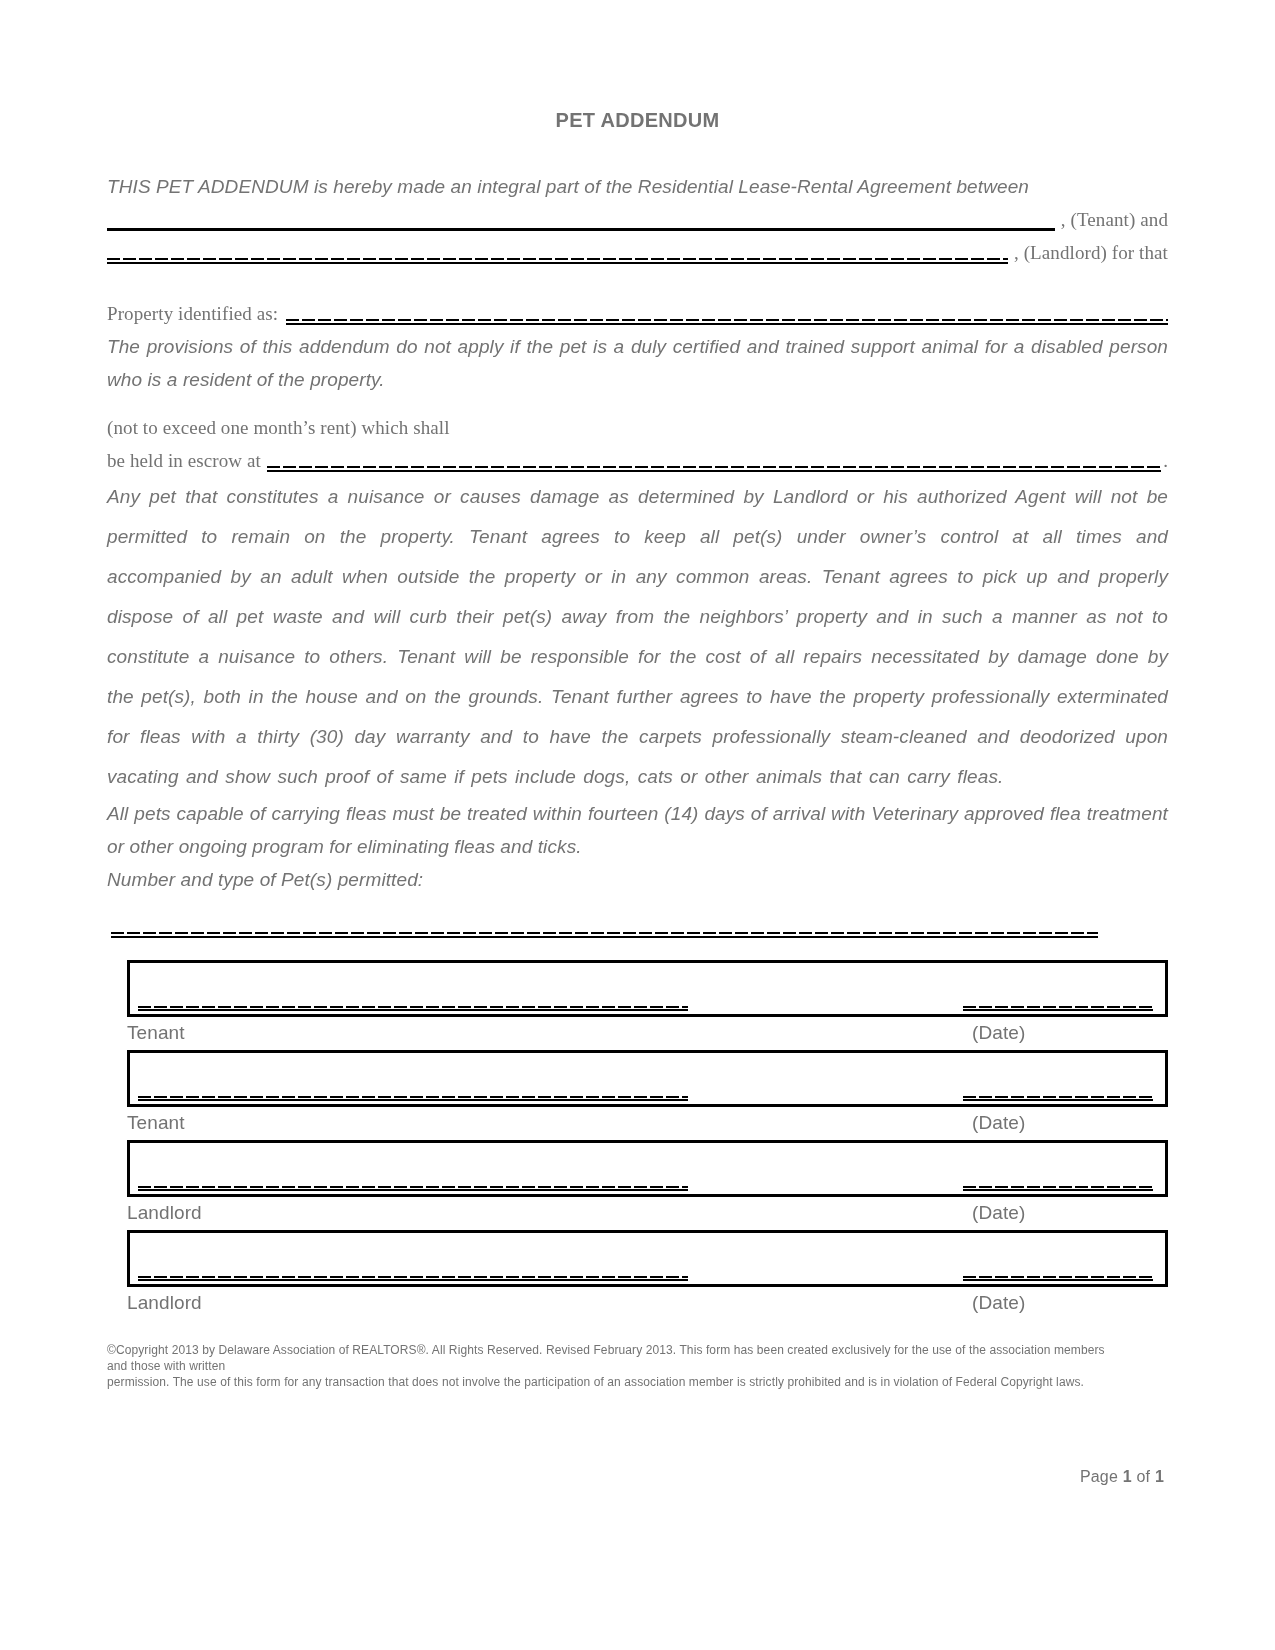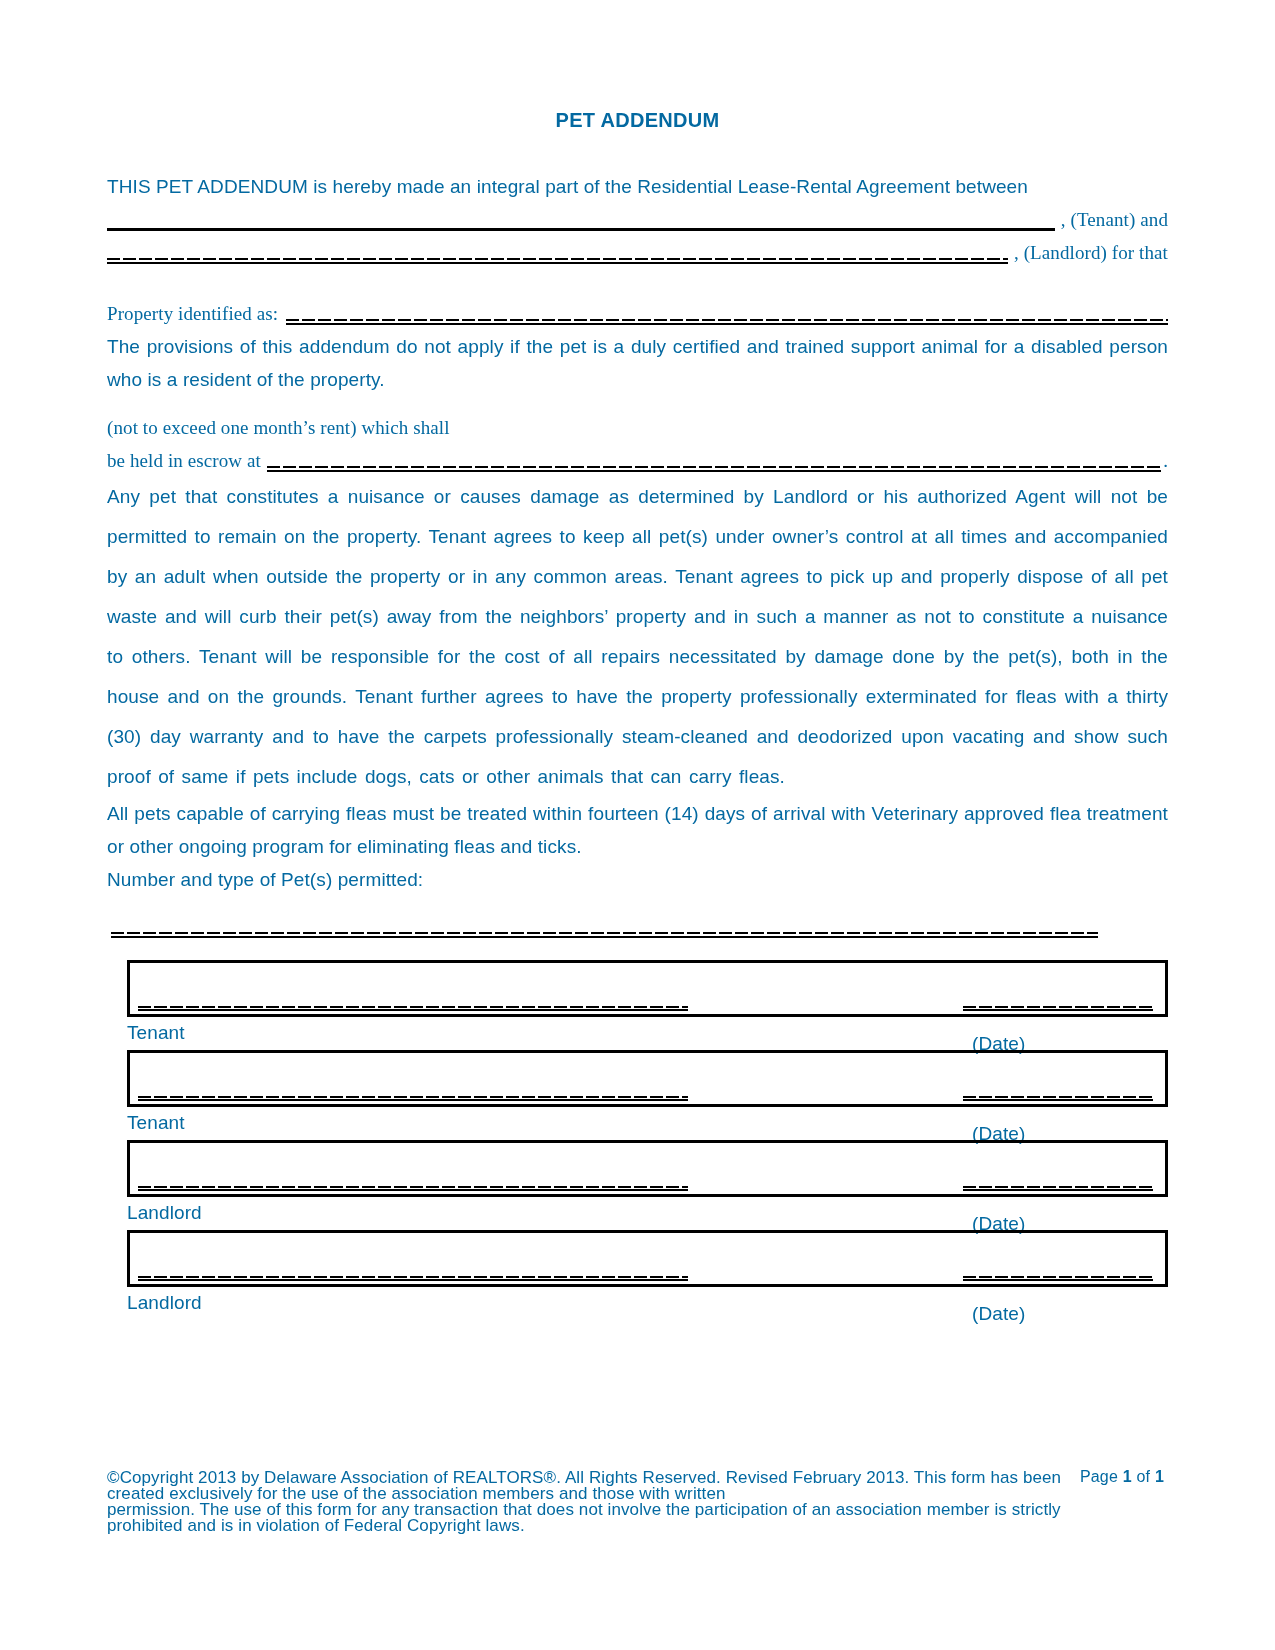--- a/index.html
+++ b/index.html
@@ -2,37 +2,37 @@
 <html><head>
 <meta charset="utf-8">
 <style>
   html,body { margin:0; padding:0; background:#e8e8e8; }
   .page {
     position:relative;
     width:1275px; height:1650px;
     margin:0 auto;
     background:#ffffff;
     font-family:"Liberation Sans", sans-serif;
-    color:#0369a1;
+    color:#737373;
     overflow:hidden;
   }
   .content {
     position:absolute;
     left:107px; top:0;
     width:1061px;
   }
   .doc-title {
     margin:104px 0 0 0;
     text-align:center;
     font-size:20px;
     font-weight:bold;
     letter-spacing:0.3px;
   }
   .body-text { font-size:19px; line-height:33px; letter-spacing:0.1px; }
-  p.para { margin:0; }
+  p.para { margin:0;font-style:italic; }
   .justify { text-align:justify; }
   .big { word-spacing:2px; line-height:40px; }
 
   
   .blank { display:block; height:10px; }
   .blank-solid { border-bottom:3px solid #000; }
   .blank-dash {
     background-image:
       repeating-linear-gradient(to right, #000 0 13px, transparent 13px 16px),
       linear-gradient(#000,#000);
@@ -74,27 +74,27 @@
     background-position:0 calc(100% - 3px), 0 100%;
     background-repeat:no-repeat;
   }
   .sig-line { left:8px; width:550px; }
   .date-line { right:12px; width:190px; }
   .sig-labels {
     position:relative;
     margin-top:3px; height:25px;
     font-size:19px; line-height:25px; letter-spacing:0.1px;
   }
-  .date-label { position:absolute; left:845px; top:11px; }
+  .date-label { position:absolute; left:845px; top:0; }
 
   .footer {
     position:absolute;
-    left:107px; top:1470px;
+    left:107px; top:1342px;
     width:1000px;
-    font-size:17px;
+    font-size:12px;
     line-height:16px;
     letter-spacing:0.1px;
   }
   .page-num {
     position:absolute;
     top:1468px; right:111px;
     font-size:16px;
     letter-spacing:0.2px;
   }
   .page-num b { font-weight:bold; }

